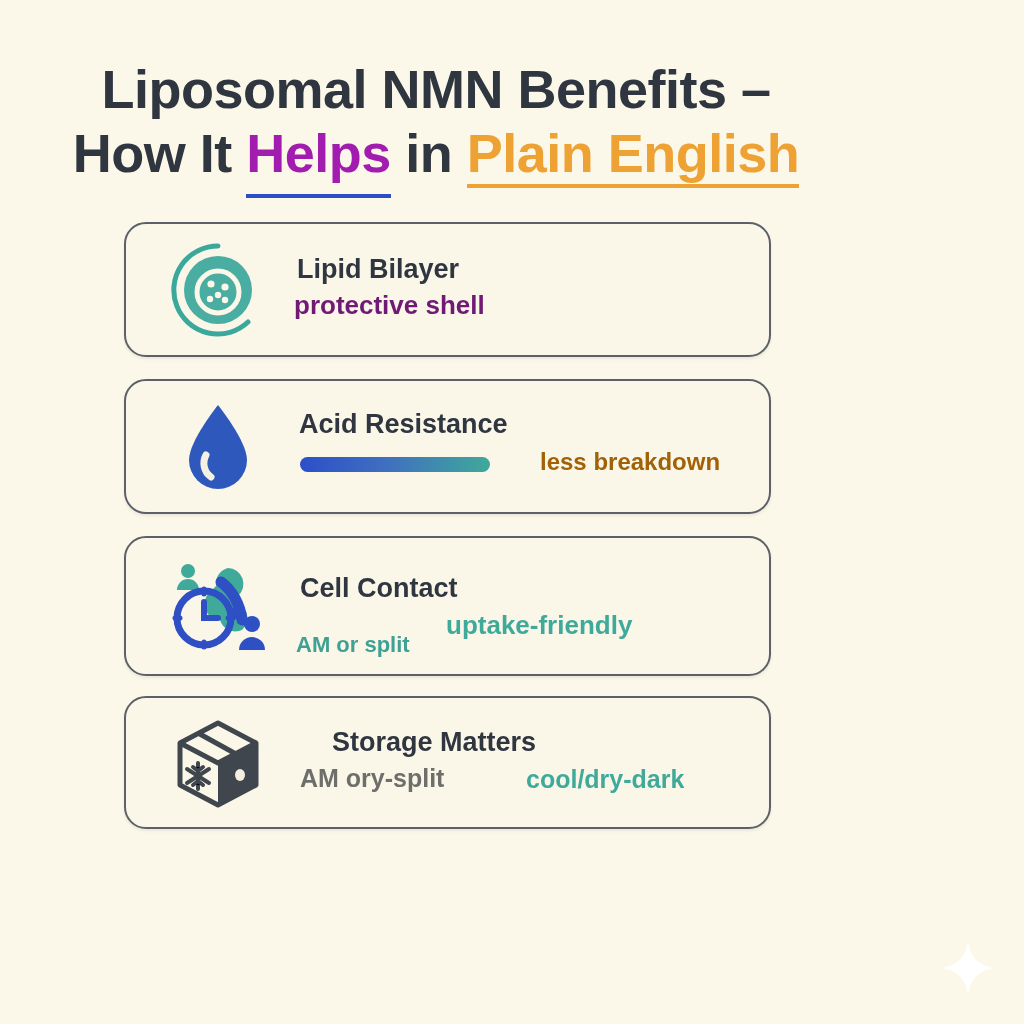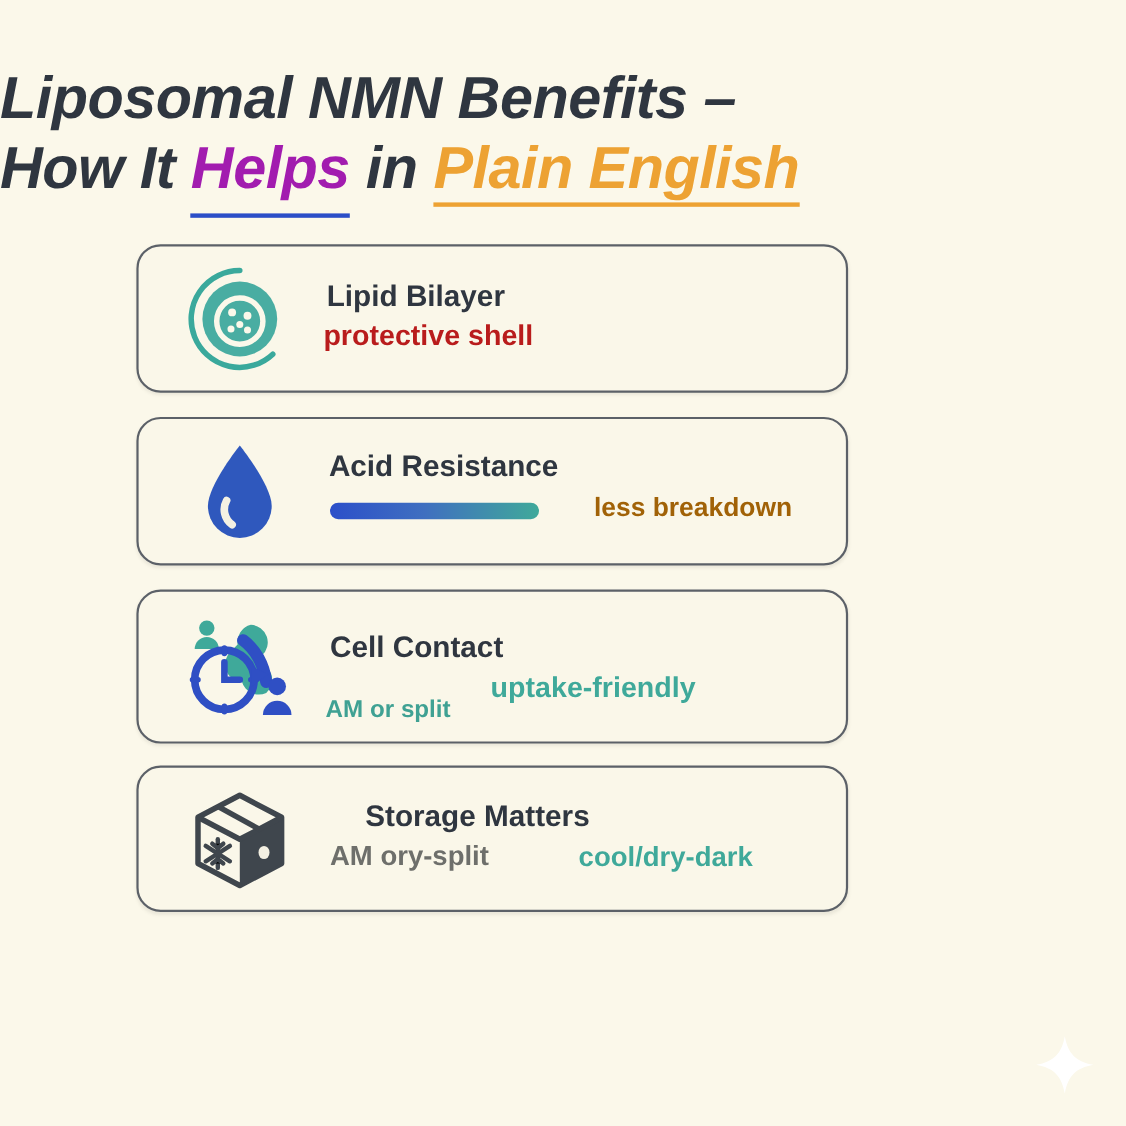--- a/index.html
+++ b/index.html
@@ -15,21 +15,21 @@
     font-family: "Liberation Sans", sans-serif;
     overflow: hidden;
   }
 
   
   .title-block {
     position: absolute;
     left: 0;
     top: 58px;
     width: 872px;
-    font-style: italic;
+    text-align: center;
   }
   .title-line {
     font-size: 54px;
     font-weight: bold;
     color: #2f3640;
     letter-spacing: -0.5px;
     line-height: 62px;
     white-space: nowrap;
   }
   .title-line.l2 { margin-top: 2px; }
@@ -86,21 +86,21 @@
     white-space: nowrap;
   }
   .tag {
     position: absolute;
     font-weight: bold;
     white-space: nowrap;
   }
 
   
   .c1 .card-title { left: 171px; top: 30px; }
-  .c1 .tag-shell  { left: 168px; top: 66px; font-size: 26px; color: #b91c1c; }
+  .c1 .tag-shell  { left: 168px; top: 66px; font-size: 26px; color: #701a75; }
 
   
   .c2 .card-title { left: 173px; top: 28px; }
   .bar {
     position: absolute;
     left: 174px;
     top: 76px;
     width: 190px;
     height: 15px;
     border-radius: 9px;

